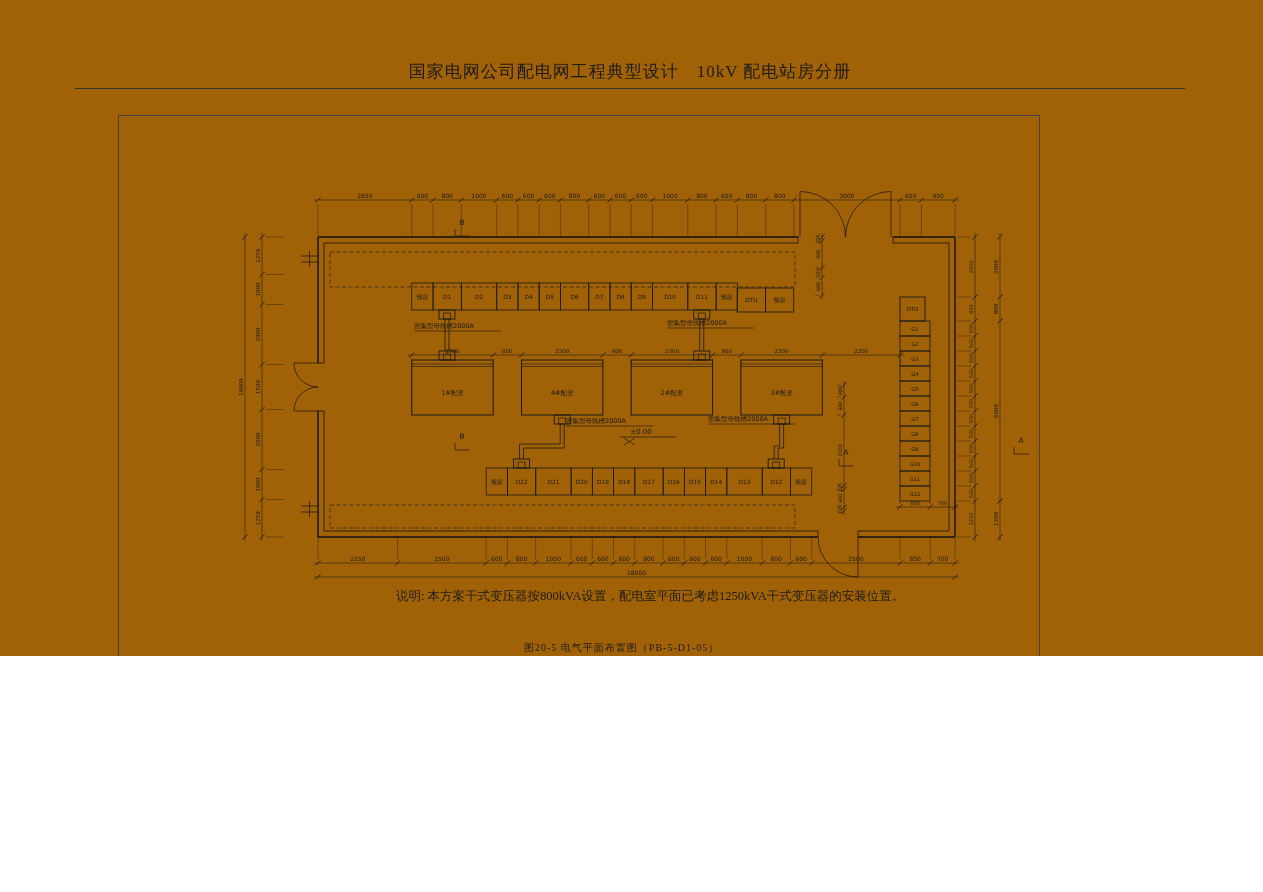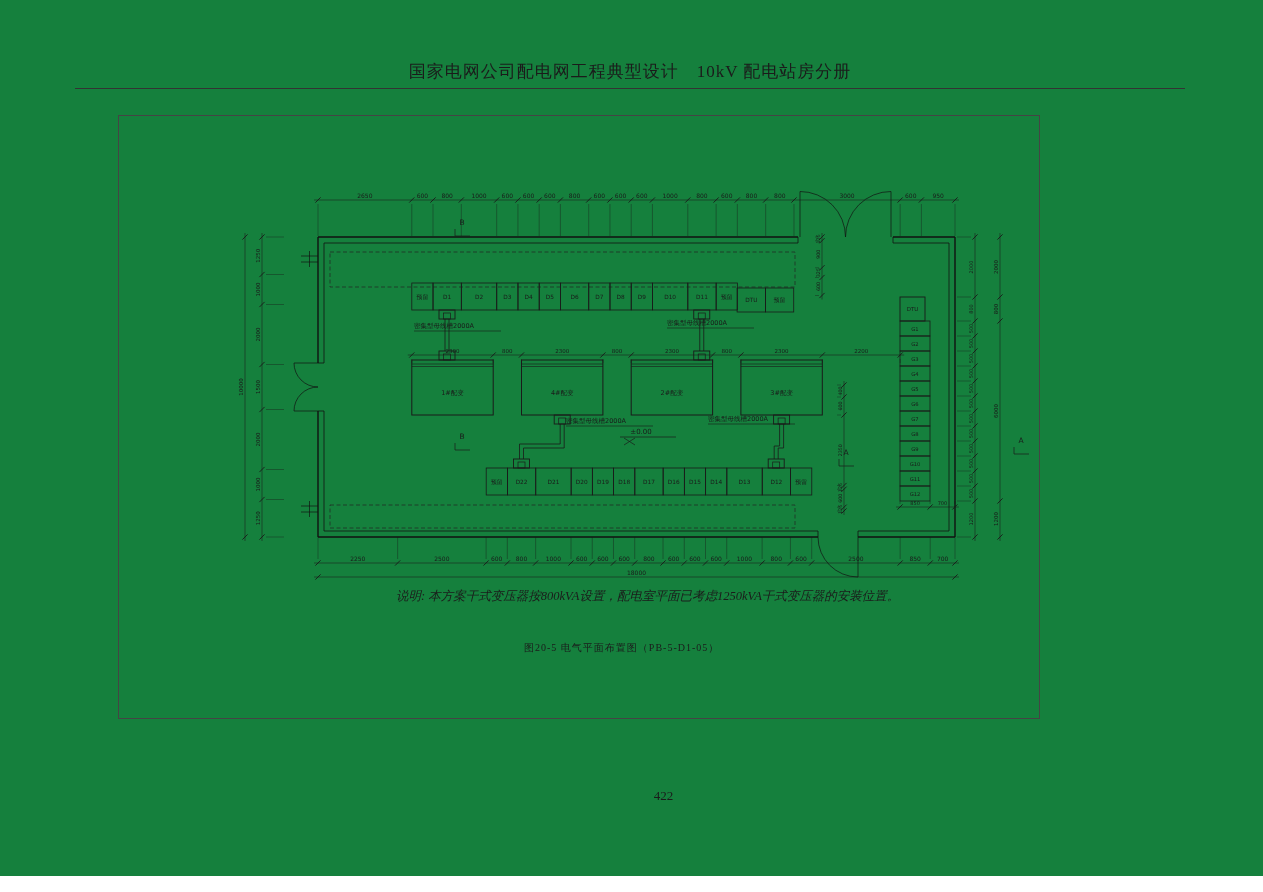--- a/index.html
+++ b/index.html
@@ -1,23 +1,23 @@
 <!DOCTYPE html>
 <html><head>
 <meta charset="utf-8">
 <style>
   html,body{margin:0;padding:0;background:#ffffff;}
-  .page{position:relative;width:1263px;height:876px;background:#15803d;overflow:hidden;
+  .page{position:relative;width:1263px;height:656px;background:#a16207;overflow:hidden;
         font-family:"Liberation Serif",serif;color:#1b1b1b;}
   .header{position:absolute;top:60px;left:75px;width:1110px;text-align:center;
           font-size:17px;letter-spacing:1px;}
   .header-rule{position:absolute;top:88px;left:75px;width:1110px;height:0;
                border-top:1.5px solid #333;}
   .frame{position:absolute;top:115px;left:118px;width:922px;height:605px;}
-  .note{position:absolute;top:588px;left:396px;font-size:12.5px;font-style:italic;}
+  .note{position:absolute;top:588px;left:396px;font-size:12.5px;}
   .caption{position:absolute;top:641px;left:524px;font-size:10px;letter-spacing:1px;}
   .pagenum{position:absolute;top:788px;left:0;width:1263px;text-align:center;font-size:13px;padding-left:32px;}
   svg{display:block;}
   svg text{font-family:"DejaVu Sans",sans-serif;fill:#1a1a1a;}
 </style>
 </head>
 <body>
 
 <div class="page">
 

